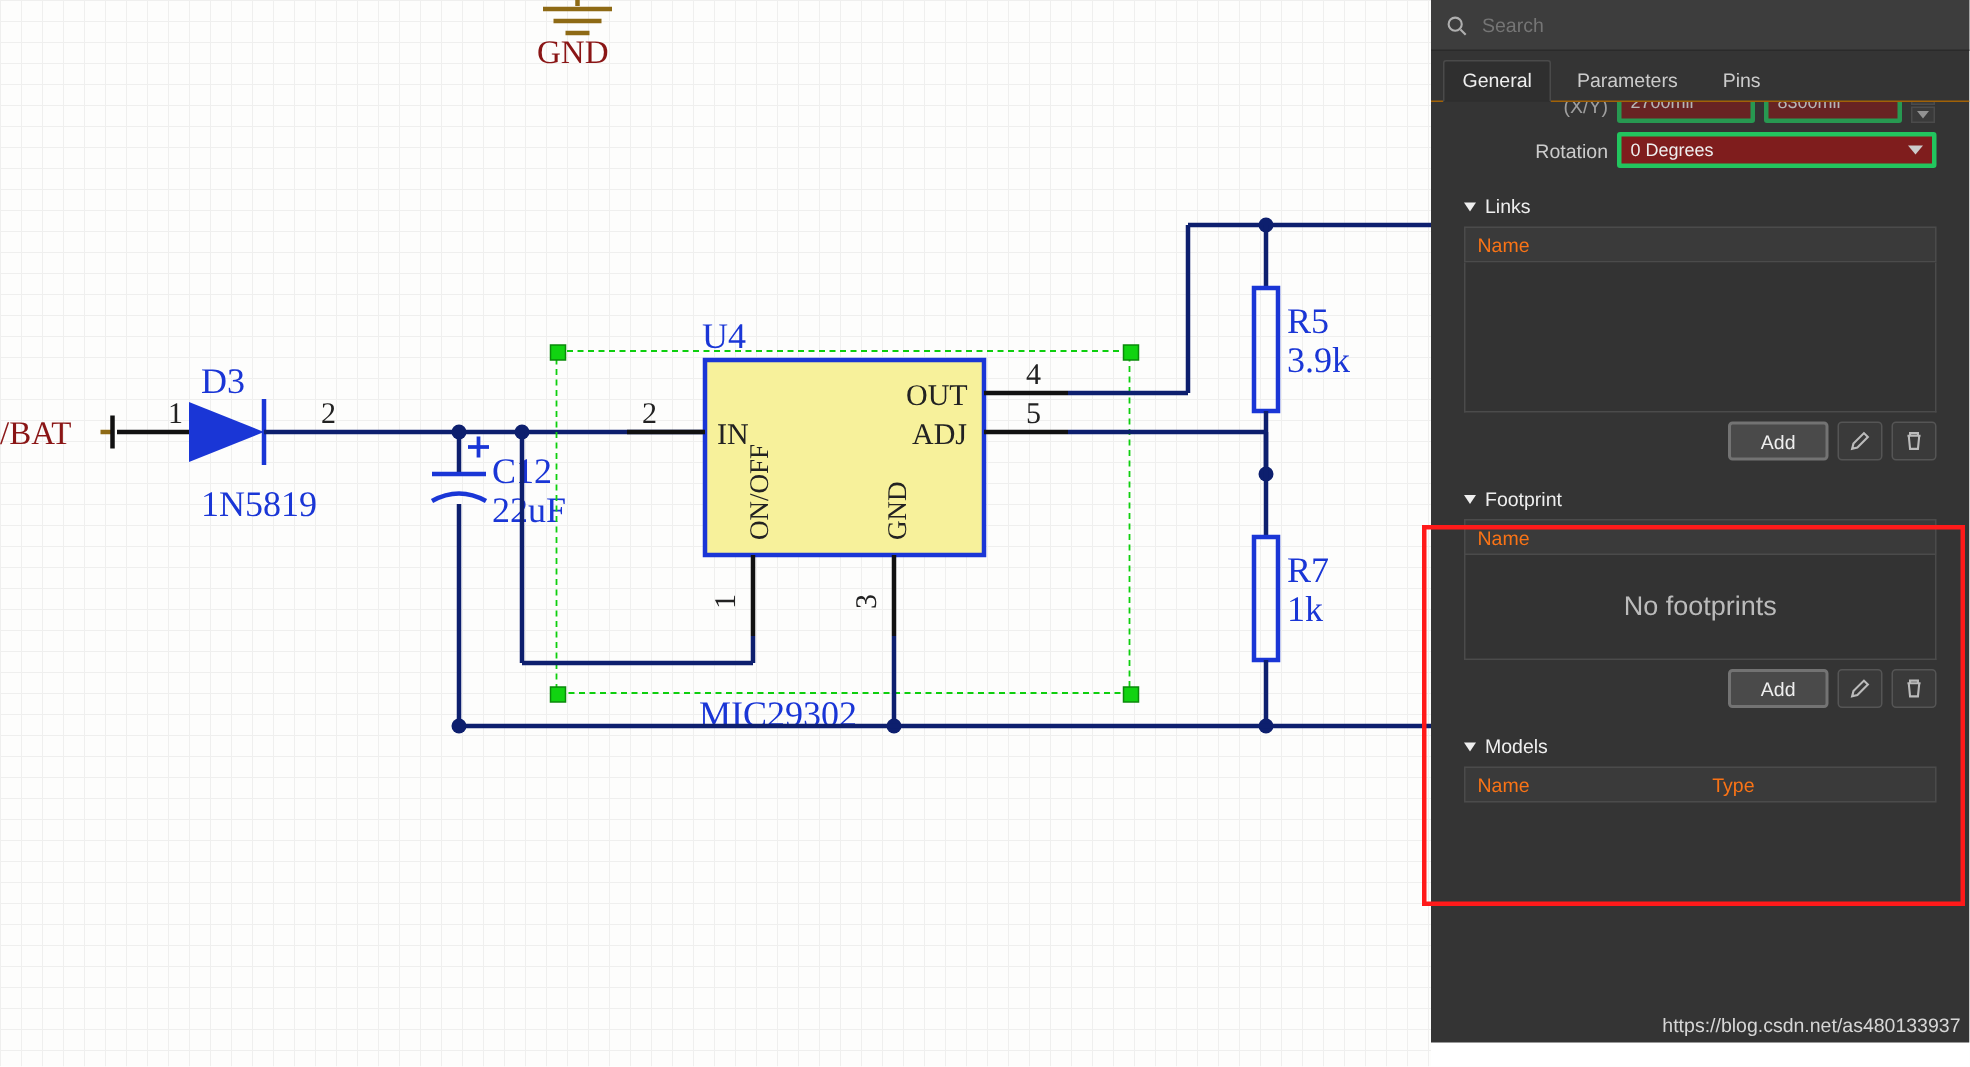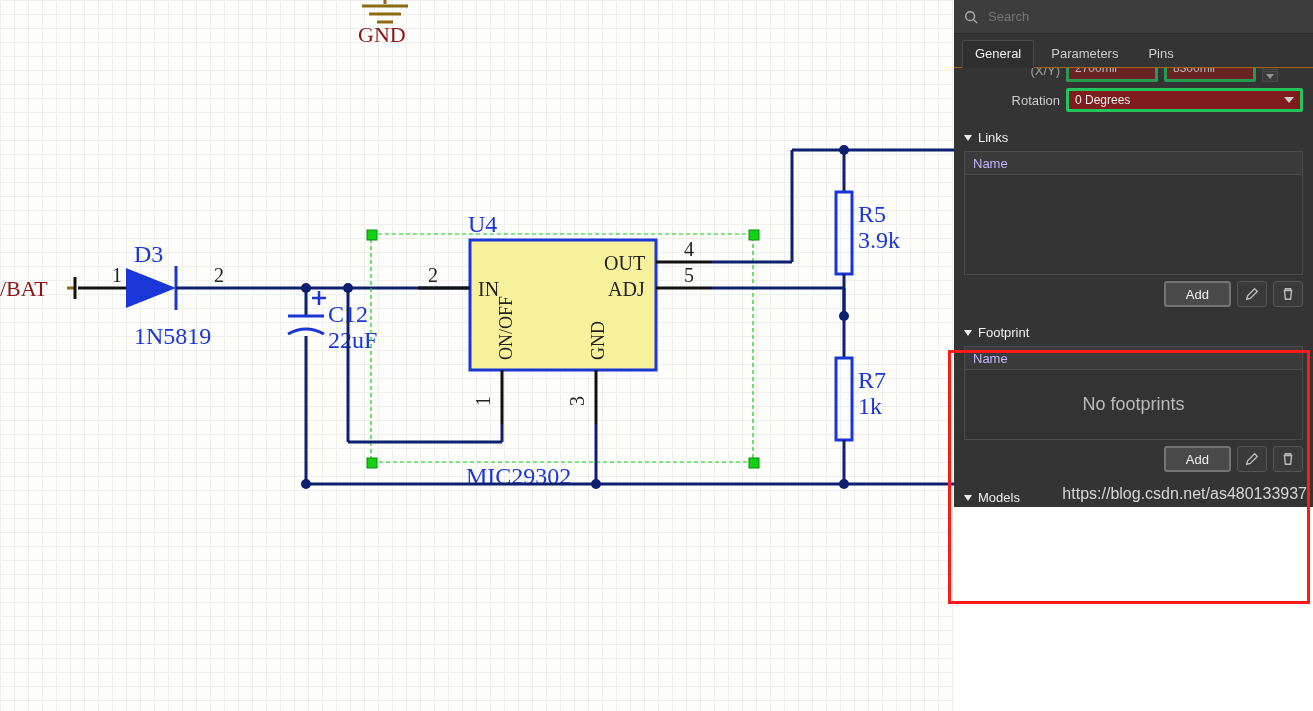--- a/index.html
+++ b/index.html
@@ -30,21 +30,21 @@
   .cap-plate { stroke: #1a36d6; stroke-width: 3; fill: none; }
   .cap-plus  { stroke: #1a36d6; stroke-width: 2.5; }
   .diode-body { fill: #1a36d6; }
   .diode-bar  { stroke: #1a36d6; stroke-width: 3; }
   .ic-body { fill: #f7f19b; stroke: #1a36d6; stroke-width: 3; }
   .gnd { stroke: #8e6a15; stroke-width: 3; fill: none; }
 
   
   .panel {
     width: 359px;
-    height: 507px;
+    height: 695px;
     background: #343434;
     color: #ddd;
     font-size: 13px;
     position: relative;
   }
   .searchbar {
     height: 34px;
     background: #3d3d3d;
     border-bottom: 1px solid #2a2a2a;
     display: flex;
@@ -71,21 +71,21 @@
     padding: 5px 12px 6px;
     background: #2f2f2f;
     border: 1px solid #4a4a4a;
     border-bottom: 1px solid #2f2f2f;
     border-radius: 2px 2px 0 0;
     margin-bottom: -1px;
     color: #eee;
     cursor: pointer;
   }
   .tab.inactive { background: transparent; border-color: transparent; color: #ccc; }
-  .panel-body { padding: 0 10px; height: calc(100% - 70px); overflow: hidden; }
+  .panel-body { padding: 0 22px; height: calc(100% - 70px); overflow: hidden; }
   .row { display: flex; align-items: center; margin-top: 6px; gap: 6px; }
   .row-label { width: 96px; text-align: right; color: #ccc; font-size: 13px; }
   .field, .select {
     background: #7f1d1d;
     border: 3px solid #22c55e;
     border-radius: 2px;
     color: #eee;
     height: 24px;
     padding: 0 6px;
     font-size: 12px;
@@ -97,21 +97,21 @@
   .stepper div { height: 11px; background: #3d3d3d; border: 1px solid #555; display: flex; align-items: center; justify-content: center; }
   .stepper .up::before { content:""; border-left:4px solid transparent; border-right:4px solid transparent; border-bottom:5px solid #bbb; }
   .stepper .dn::before { content:""; border-left:4px solid transparent; border-right:4px solid transparent; border-top:5px solid #bbb; }
 
   .section-head {
     display: flex; align-items: center; gap: 6px;
     font-weight: 400; color: #eee; margin-top: 18px; margin-bottom: 6px;
   }
   .disclose { width: 0; height: 0; border-left: 4px solid transparent; border-right: 4px solid transparent; border-top: 6px solid #eee; }
   .list-head {
-    background: #3a3a3a; display: flex; color: #c4b5fd;
+    background: #3a3a3a; display: flex; color: #f97316;
     border: 1px solid #4b4b4b; height: 24px; align-items: center;
   }
   .list-head .col { padding: 0 8px; }
   .list-body {
     background: #333; border: 1px solid #4b4b4b; border-top: none;
     display: flex; align-items: center; justify-content: center;
     color: #bbb; font-size: 18px;
   }
   .action-row {
     display: flex; gap: 6px; justify-content: flex-end; align-items: center;
@@ -128,21 +128,21 @@
   }
   .iconbtn svg { width: 14px; height: 14px; stroke: #bbb; fill: none; stroke-width: 1.6; }
 
   .redbox {
     position: absolute;
     border: 3px solid #ff1a1a;
     pointer-events: none;
   }
   .watermark {
     position: absolute; right: 6px; bottom: 4px;
-    color: #d6d6d6; font-size: 16px;
+    color: #d6d6d6; font-size: 13px;
   }
 </style>
 </head>
 <body>
 
 <div class="canvas">
   <svg width="954" height="711">
 
     <g>
       <line class="gnd" x1="385" y1="0" x2="385" y2="4"></line>

